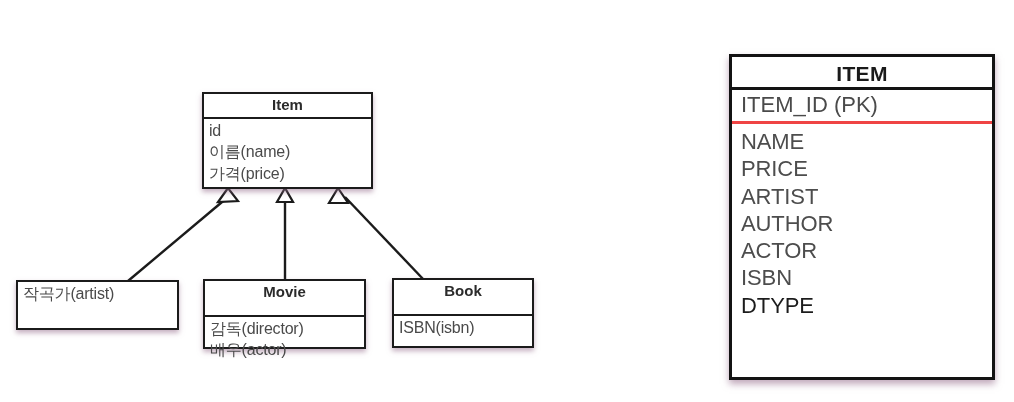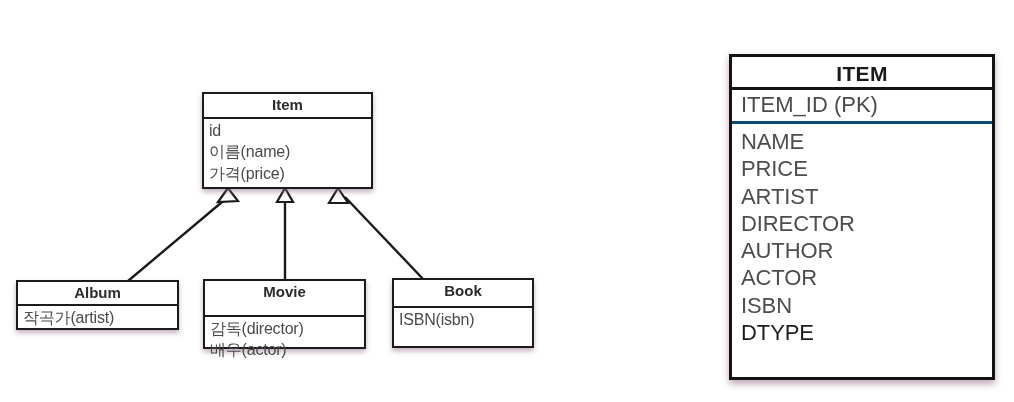--- a/index.html
+++ b/index.html
@@ -72,21 +72,21 @@
     padding: 3px 0 4px 0;
     border-bottom: 3px solid #131313;
     box-sizing: border-box;
     letter-spacing: 0.3px;
   }
   .db-pk {
     font-size: 22px;
     color: #4a4a4a;
     line-height: 1.25;
     padding: 1px 0 3px 9px;
-    border-bottom: 3px solid #0c4a6e;
+    border-bottom: 3px solid #ef4444;
     box-sizing: border-box;
     white-space: nowrap;
   }
   .db-cols {
     padding: 4px 0 0 9px;
     box-sizing: border-box;
   }
   .db-col {
     font-size: 22px;
     line-height: 1.24;
@@ -128,49 +128,47 @@
   <div class="uml-box" style="left:202px; top:92px; width:171px; height:97px;">
     <div class="uml-title" style="height:25px;">Item</div>
     <div class="uml-attrs">
       <div class="uml-attr">id</div>
       <div class="uml-attr">이름(name)</div>
       <div class="uml-attr">가격(price)</div>
     </div>
   </div>
 
   <div class="uml-box" style="left:16px; top:280px; width:163px; height:50px;">
-    <div class="uml-title" style="height:24px;">Album</div>
     <div class="uml-attrs">
       <div class="uml-attr">작곡가(artist)</div>
     </div>
   </div>
 
   <div class="uml-box" style="left:203px; top:279px; width:163px; height:70px;">
     <div class="uml-title" style="height:36px;">Movie</div>
     <div class="uml-attrs">
       <div class="uml-attr">감독(director)</div>
       <div class="uml-attr">배우(actor)</div>
     </div>
   </div>
 
   <div class="uml-box" style="left:392px; top:278px; width:142px; height:70px;">
-    <div class="uml-title" style="height:28px;">Book</div>
+    <div class="uml-title" style="height:36px;">Book</div>
     <div class="uml-attrs">
       <div class="uml-attr">ISBN(isbn)</div>
     </div>
   </div>
 
   <div class="db-table" style="left:729px; top:54px; width:266px; height:326px;">
     <div class="db-header" style="height:33px;">ITEM</div>
     <div class="db-pk" style="height:34px;">ITEM_ID (PK)</div>
     <div class="db-cols">
       <div class="db-col">NAME</div>
       <div class="db-col">PRICE</div>
       <div class="db-col">ARTIST</div>
-      <div class="db-col">DIRECTOR</div>
       <div class="db-col">AUTHOR</div>
       <div class="db-col">ACTOR</div>
       <div class="db-col">ISBN</div>
       <div class="db-col bold">DTYPE</div>
     </div>
   </div>
 
 </div>
 
 </body></html>

